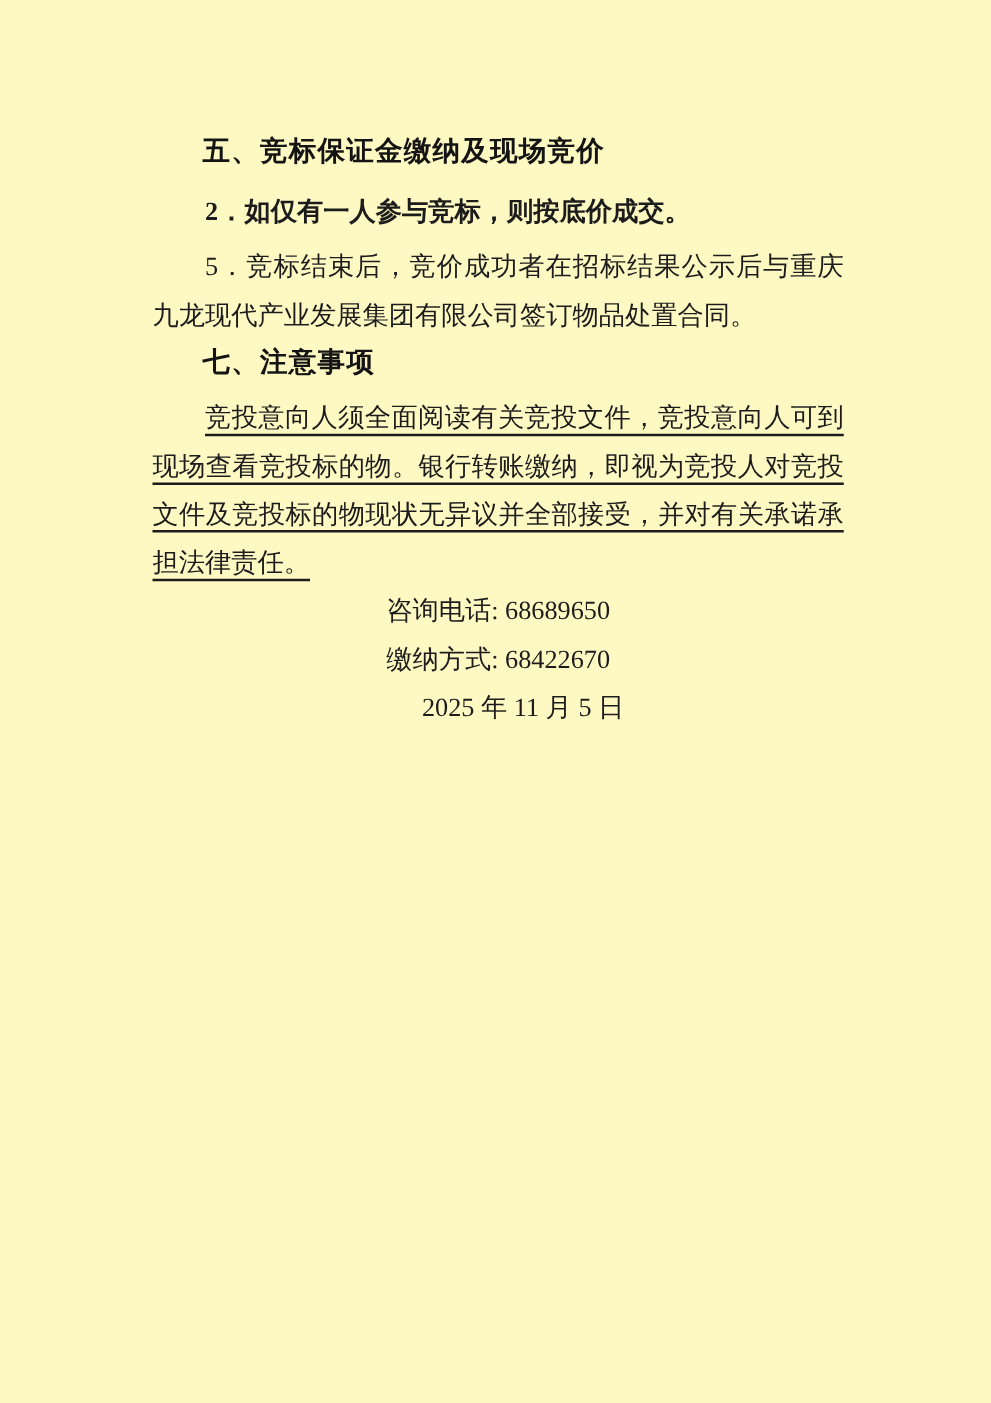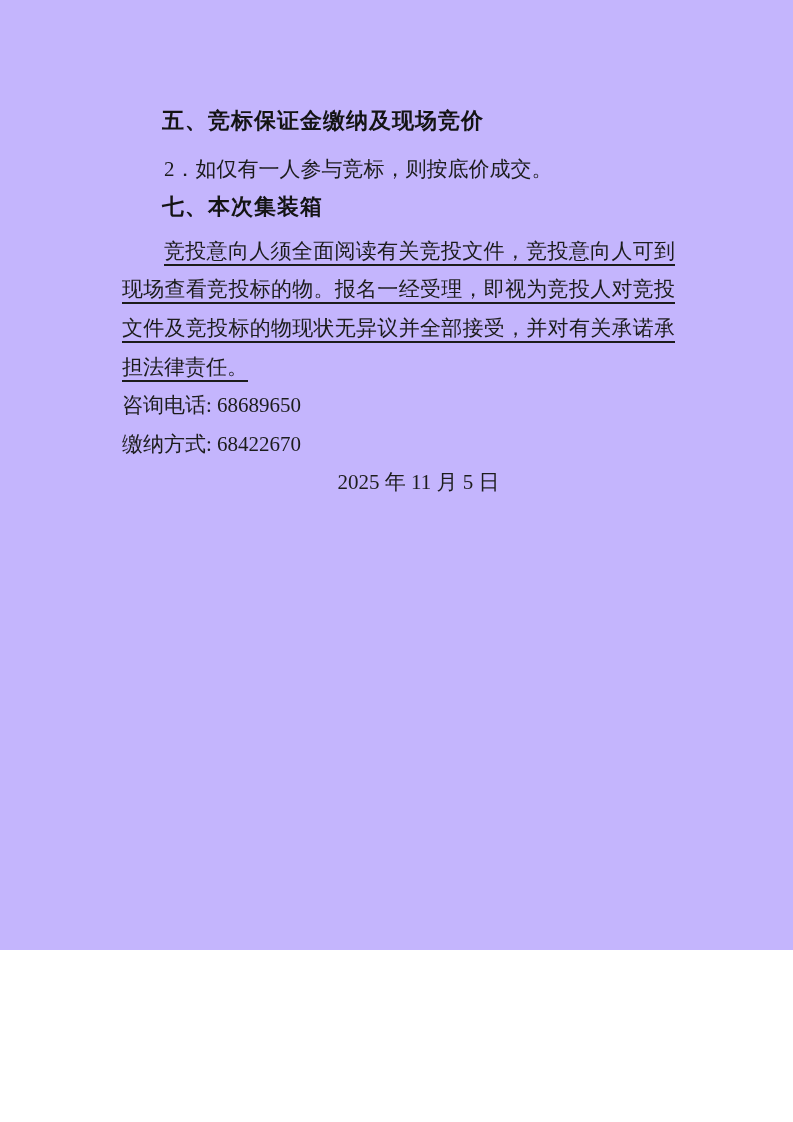--- a/index.html
+++ b/index.html
@@ -3,22 +3,22 @@
 <meta charset="utf-8">
 <style>
   html, body {
     margin: 0;
     padding: 0;
     background: #ffffff;
   }
   .page {
     position: relative;
     width: 793px;
-    height: 950px;
-    background: #c4b5fd;
+    height: 1122px;
+    background: #fef9c3;
     overflow: hidden;
     color: #1c1c1c;
     font-family: "Liberation Serif", "DejaVu Serif", serif;
   }
   .content {
     position: absolute;
     left: 122px;
     top: 102px;
     width: 553px;
     font-size: 21px;
@@ -34,36 +34,36 @@
     margin: 0;
     font-size: 22px;
     font-weight: bold;
     text-indent: 1.82em;
     text-align: left;
     line-height: 38.6px;
     font-family: "Liberation Sans", "DejaVu Sans", sans-serif;
     letter-spacing: 1px;
     color: #141414;
   }
-  .p-item2 { margin-top: 9px !important; }
+  .p-item2 { margin-top: 9px !important; font-weight: bold; }
   .p-item5 { margin-top: 6px !important; }
   .p-notice {
     margin-top: 5px !important;
     text-decoration: underline;
     text-underline-offset: 6px;
     text-decoration-thickness: 1.5px;
   }
   .u-inline {
     text-decoration: underline;
     text-underline-offset: 4px;
     text-decoration-thickness: 1.5px;
   }
   .phone-line {
     text-indent: 0 !important;
-    text-align: left;
+    text-align: center;
   }
   .sig-company {
     margin-top: 6px;
     text-align: right;
     line-height: 38.6px;
   }
   .sig-date {
     text-align: center;
     line-height: 38.6px;
     margin-right: -40px;
@@ -75,24 +75,25 @@
 <div class="page">
   <div class="content">
 
     <h2 class="sec-heading">五、竞标保证金缴纳及现场竞价</h2>
 
 
     <p class="p-item2">2．如仅有一人参与竞标，则按底价成交。</p>
 
 
 
+    <p class="p-item5">5．竞标结束后，竞价成功者在招标结果公示后与重庆九龙现代产业发展集团有限公司签订物品处置合同。</p>
 
-    <h2 class="sec-heading">七、本次集装箱</h2>
+    <h2 class="sec-heading">七、注意事项</h2>
 
-    <p class="p-notice">竞投意向人须全面阅读有关竞投文件，竞投意向人可到现场查看竞投标的物。报名一经受理，即视为竞投人对竞投文件及竞投标的物现状无异议并全部接受，并对有关承诺承担法律责任。</p>
+    <p class="p-notice">竞投意向人须全面阅读有关竞投文件，竞投意向人可到现场查看竞投标的物。银行转账缴纳，即视为竞投人对竞投文件及竞投标的物现状无异议并全部接受，并对有关承诺承担法律责任。</p>
 
     <p class="phone-line"><span>咨询电话: </span><span>68689650</span></p>
 
     <p class="phone-line"><span>缴纳方式: </span><span>68422670</span></p>
 
 
     <div class="sig-date">2025 年 11 月 5 日</div>
 
   </div>
 </div>

